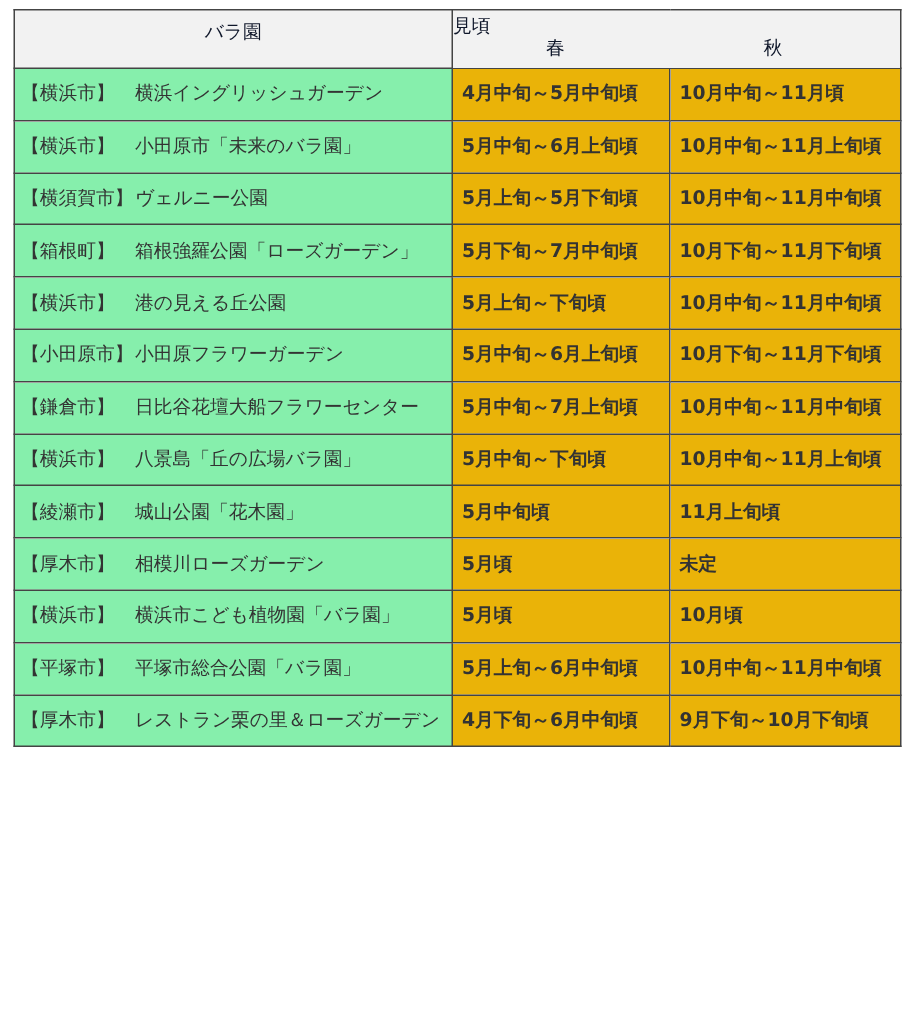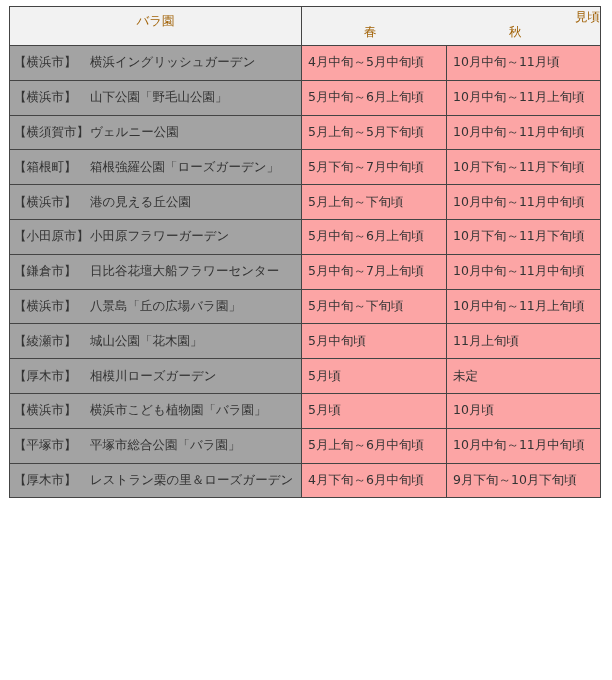--- a/index.html
+++ b/index.html
@@ -4,30 +4,30 @@
 <style>
   html, body { margin: 0; padding: 0; background: #ffffff; }
   body { width: 612px; height: 680px; position: relative; overflow: hidden;
          font-family: "DejaVu Sans", "Liberation Sans", sans-serif; color: #333333; }
   table.rose {
     position: absolute; left: 9px; top: 6px; width: 591px;
     border-collapse: collapse; table-layout: fixed; font-size: 12.5px;
   }
   table.rose td, table.rose th { border: 1px solid #444444; }
   col.c1 { width: 292px; } col.c2 { width: 145px; } col.c3 { width: 154px; }
-  thead th { background: #f2f2f2; font-weight: normal; height: 32px; padding: 0; color:#a16207; }
+  thead th { background: #f2f2f2; font-weight: normal; height: 32px; padding: 0; color:#0f172a; }
   .hdr-name { text-align: center; vertical-align: top; padding-top: 6px; }
   .hdr-season { position: relative; }
-  .hdr-season .mikoro { position: absolute; top: 2px; left: 0; right: 0; text-align: right; }
+  .hdr-season .mikoro { position: absolute; top: 2px; left: 0; right: 0; text-align: left; }
   .hdr-season .spring { position: absolute; top: 17px; left: 62px; }
   .hdr-season .autumn { position: absolute; top: 17px; left: 207px; }
   tbody td { height: 33.8px; padding: 0 6px; white-space: nowrap; overflow: hidden; }
-  tbody td.name { background: #a3a3a3; padding-left: 4px; }
+  tbody td.name { background: #86efac; padding-left: 4px; }
   .city { display: inline-block; width: 76px; }
-  tbody td.spring, tbody td.autumn { background: #fca5a5; }
+  tbody td.spring, tbody td.autumn { background: #eab308; font-weight: bold; }
 </style>
 </head>
 <body>
 
 <table class="rose">
   <colgroup>
       <col class="c1">
       <col class="c2">
       <col class="c3">
     </colgroup>
@@ -41,21 +41,21 @@
       </th>
     </tr>
   </thead>
   <tbody id="rows">
       <tr>
         <td class="name"><span class="city">【横浜市】</span><span class="garden">横浜イングリッシュガーデン</span></td>
         <td class="spring">4月中旬～5月中旬頃</td>
         <td class="autumn">10月中旬～11月頃</td>
       </tr>
       <tr>
-        <td class="name"><span class="city">【横浜市】</span><span class="garden">山下公園「野毛山公園」</span></td>
+        <td class="name"><span class="city">【横浜市】</span><span class="garden">小田原市「未来のバラ園」</span></td>
         <td class="spring">5月中旬～6月上旬頃</td>
         <td class="autumn">10月中旬～11月上旬頃</td>
       </tr>
       <tr>
         <td class="name"><span class="city">【横須賀市】</span><span class="garden">ヴェルニー公園</span></td>
         <td class="spring">5月上旬～5月下旬頃</td>
         <td class="autumn">10月中旬～11月中旬頃</td>
       </tr>
       <tr>
         <td class="name"><span class="city">【箱根町】</span><span class="garden">箱根強羅公園「ローズガーデン」</span></td>

